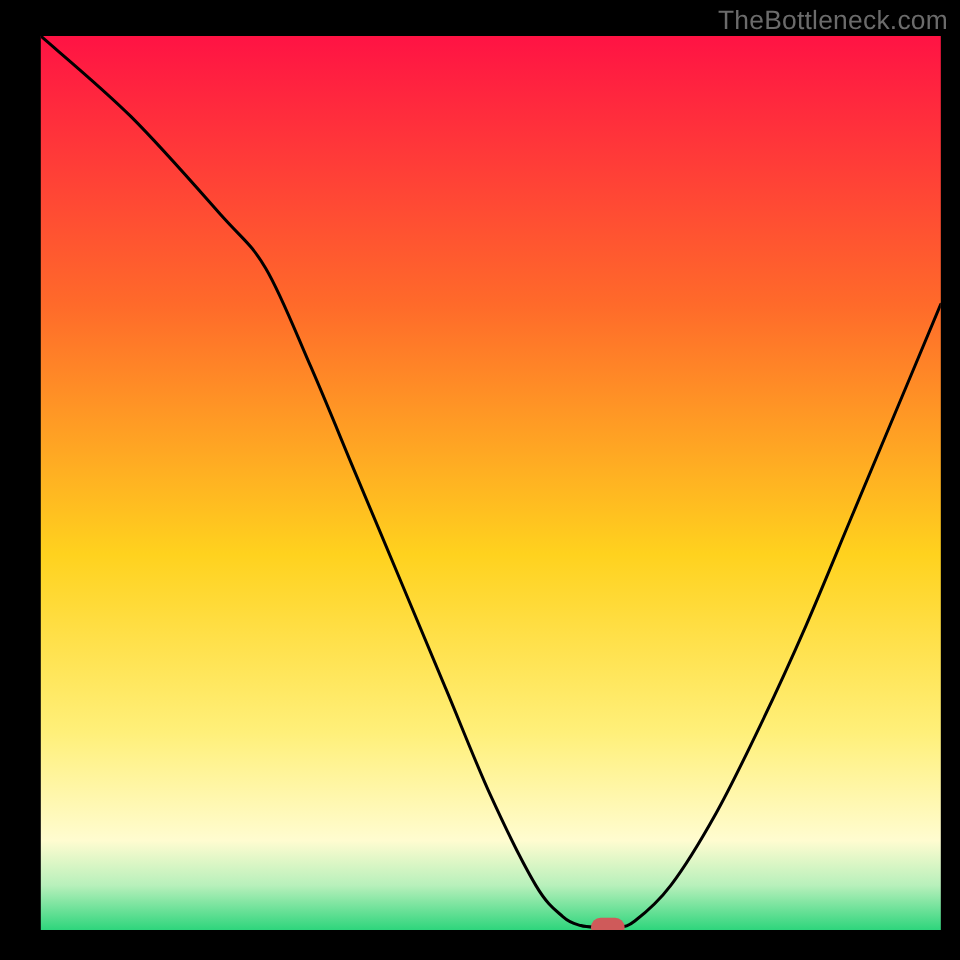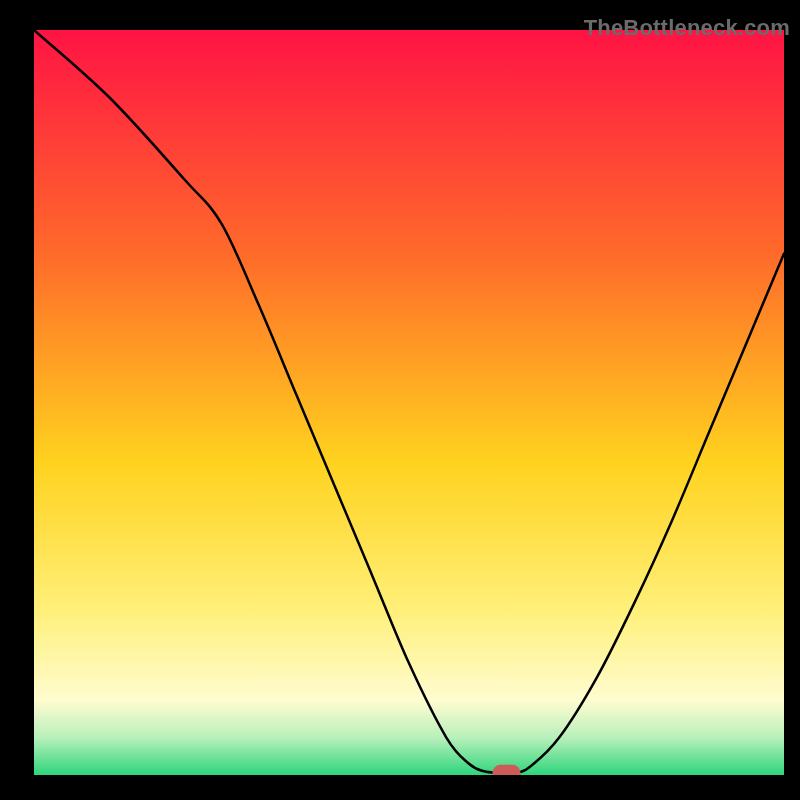--- a/index.html
+++ b/index.html
@@ -16,23 +16,22 @@
     width: 800px;
     height: 800px;
     background: #000;
   }
   .watermark {
     position: absolute;
     top: 4px;
     right: 10px;
     color: #6b6b6b;
     font-size: 22px;
-    font-weight: 700;
+    font-weight: 400;
     letter-spacing: 0.2px;
-    margin-top: 11px;
   }
   svg {
     position: absolute;
     top: 0;
     left: 0;
   }
 </style>
 </head>
 <body>
 <div class="frame">

